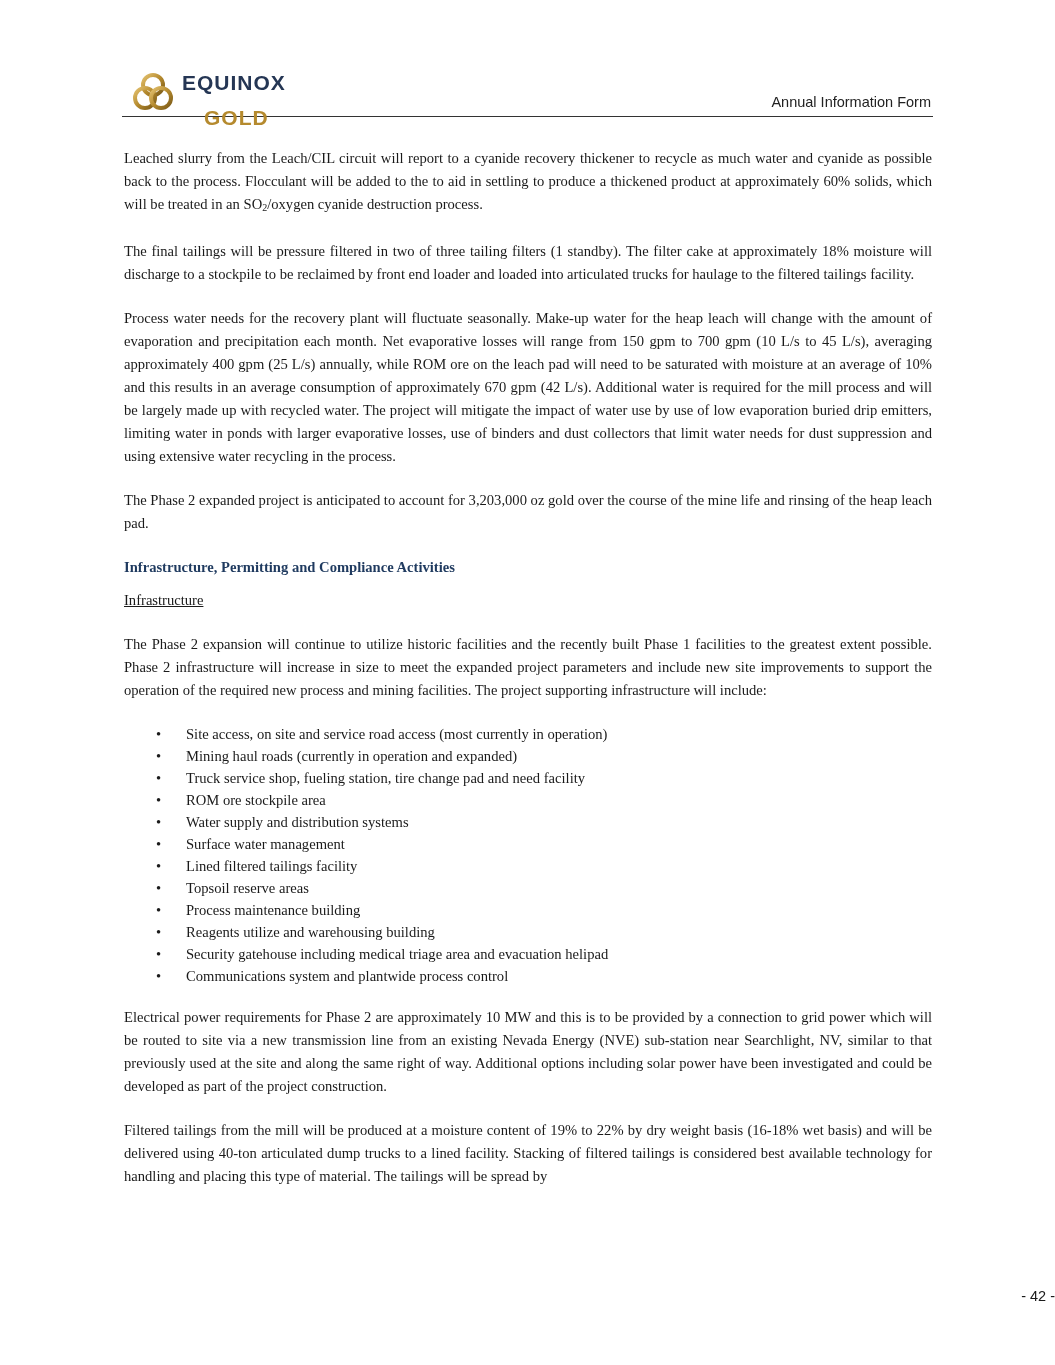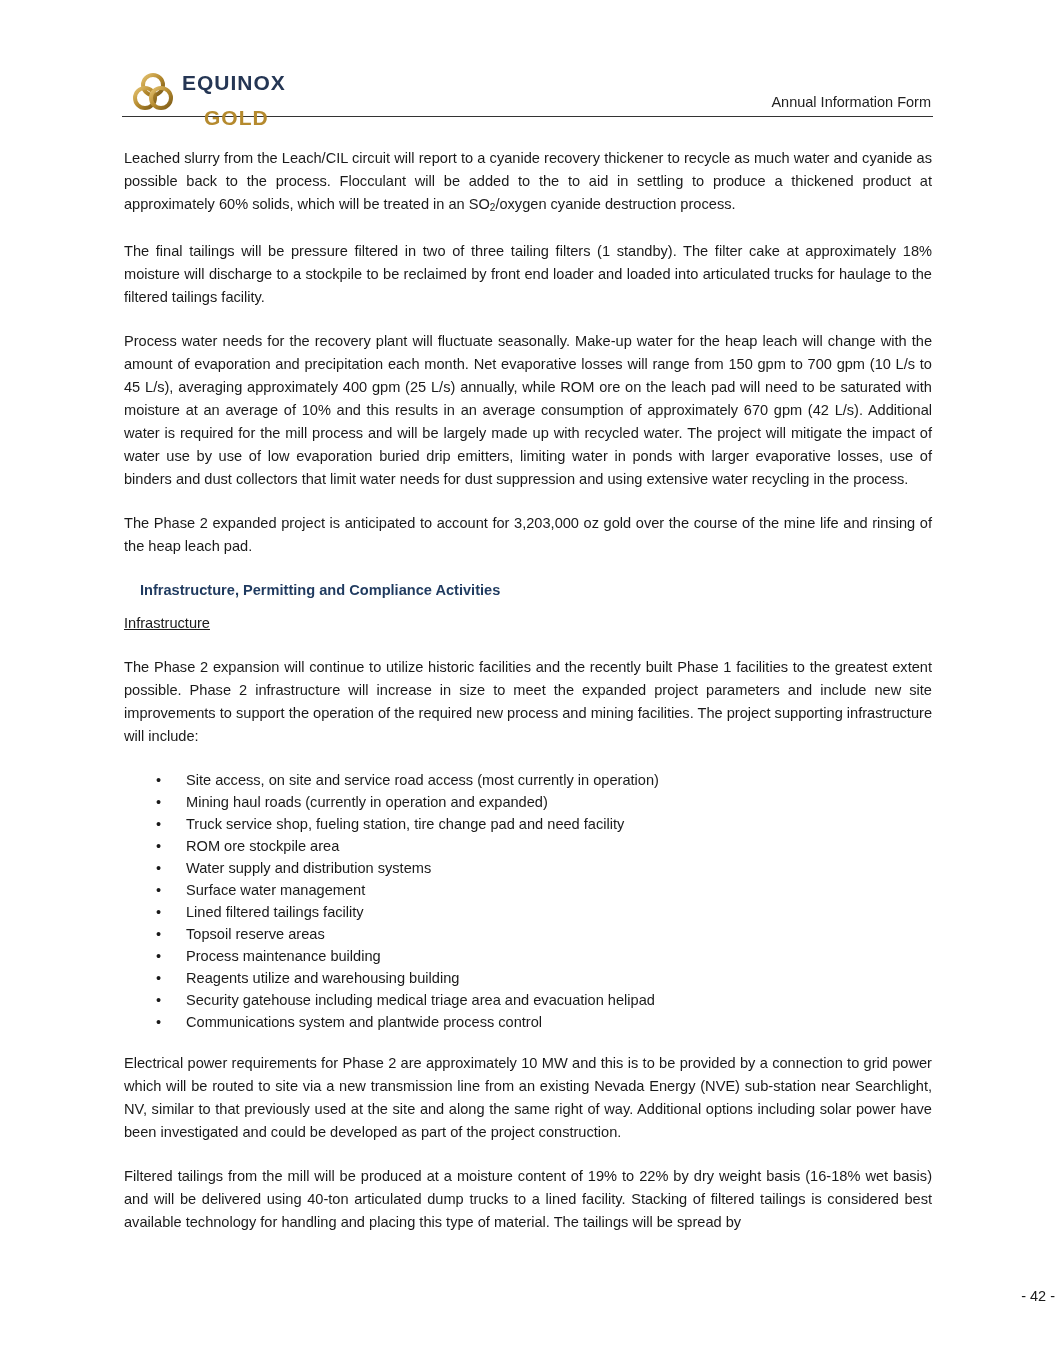--- a/index.html
+++ b/index.html
@@ -8,23 +8,23 @@
   .header { position: absolute; left: 122px; top: 68px; width: 811px; height: 48px;
             border-bottom: 1.5px solid #333; }
   .logo { position: absolute; left: 10px; top: 3px; width: 170px; height: 42px; }
   .logo svg { position: absolute; left: 0; top: 0; }
   .logo-text1 { position: absolute; left: 50px; top: 1px; font-size: 21px; font-weight: bold;
                 letter-spacing: 1px; color: #253654; line-height: 22px; }
   .logo-text2 { position: absolute; left: 72px; top: 36px; font-size: 21px; font-weight: bold;
                 letter-spacing: 1px; color: #b58a2e; line-height: 22px; }
   .doc-title { position: absolute; right: 2px; top: 26px; font-size: 14.5px; color: #222; }
   .content { position: absolute; left: 124px; top: 147px; width: 808px; font-size: 14.6px;
-             line-height: 23px; text-align: justify; }
+             line-height: 23px; text-align: justify; font-family: Liberation Serif, serif; }
   .content p { margin: 0 0 21px 0; }
-  .section-heading { color: #1f3a5f; font-weight: bold; margin: 0 0 10px 16px; font-size: 14.6px; }
+  .section-heading { color: #1f3a5f; font-weight: bold; margin: 0 0 10px 0; font-size: 14.6px; }
   .subheading { text-decoration: underline; margin: 0 0 21px 0; }
   ul.bullets { list-style: none; margin: 0 0 19px 0; padding: 0; }
   ul.bullets li { position: relative; padding-left: 62px; line-height: 22px; }
   ul.bullets li .bullet { position: absolute; left: 32px; top: 0; }
   .page-number { position: absolute; left: 0; width: 1055px; top: 1288px; text-align: right;
                  font-size: 14.5px; }
   sub { font-size: 10px; vertical-align: -2px; }
 </style>
 </head>
 <body>

